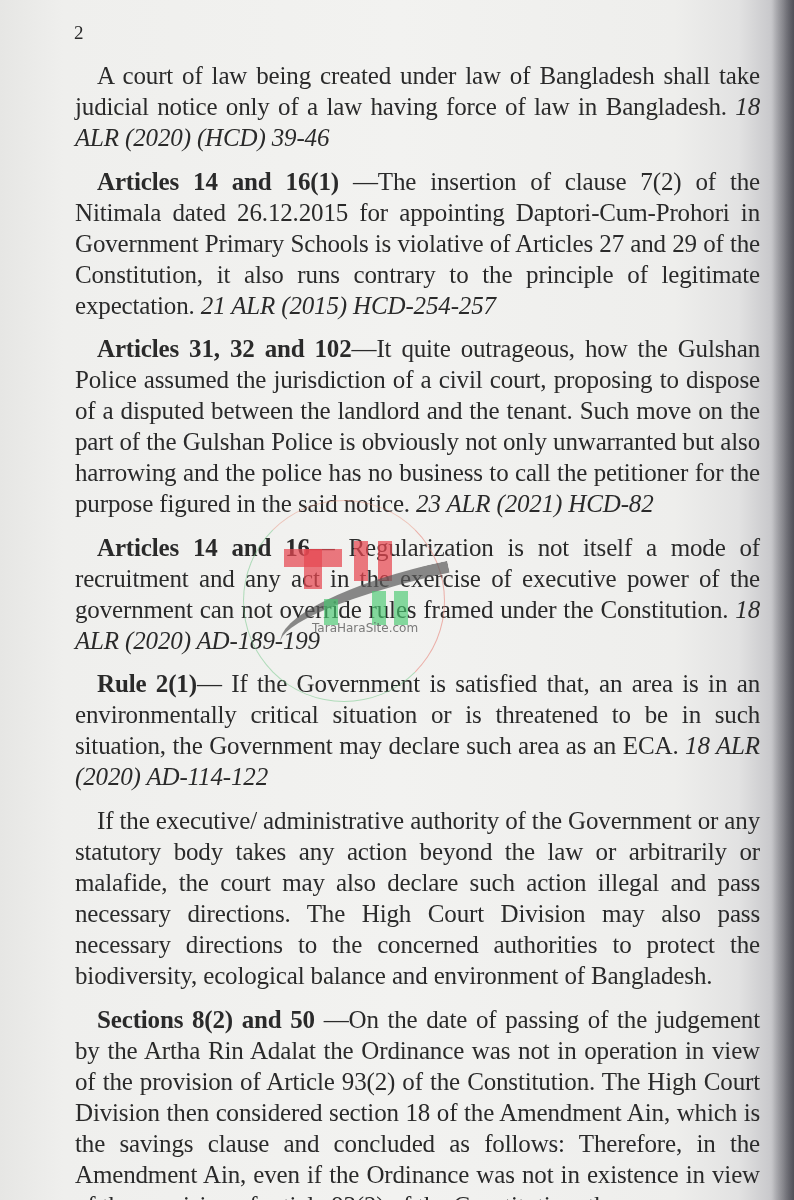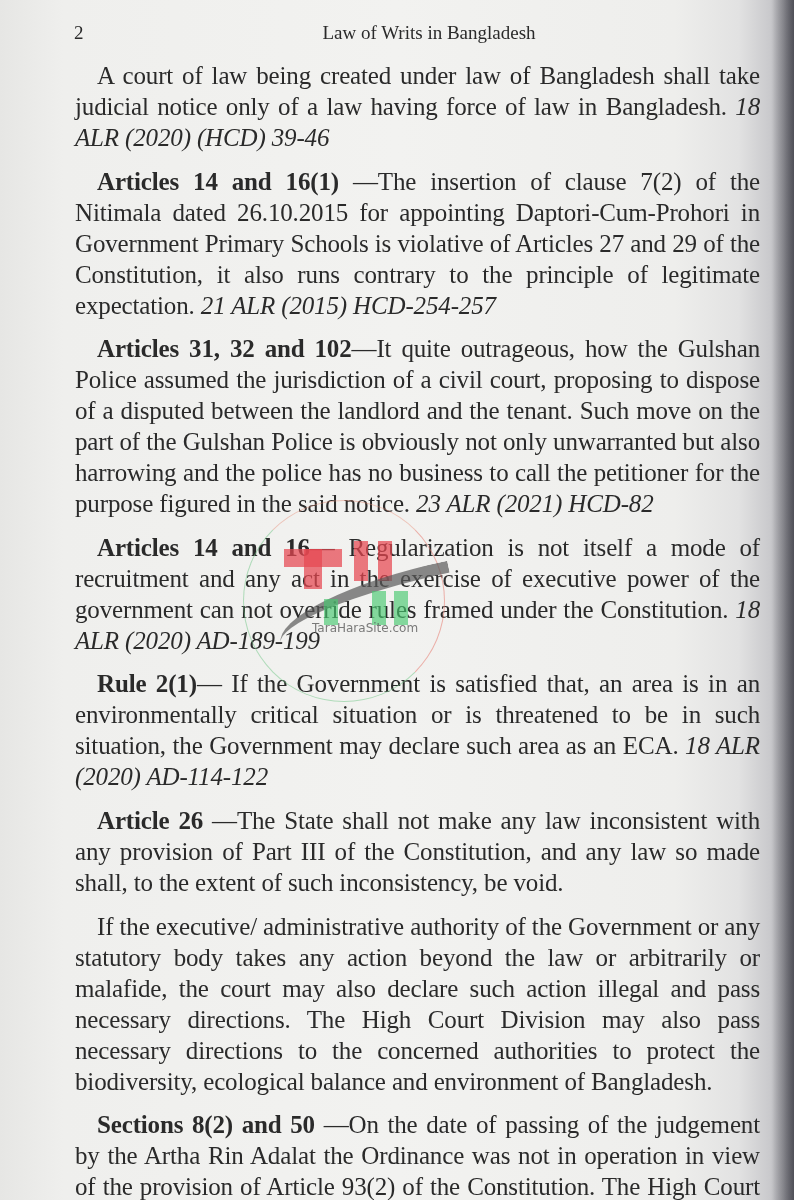--- a/index.html
+++ b/index.html
@@ -114,48 +114,44 @@
       background: linear-gradient(90deg, rgba(0,0,0,0) 0%, rgba(40,40,50,0.25) 50%, rgba(30,30,40,0.55) 100%);
     }
   </style>
 </head>
 <body>
 
 <div class="page">
 
   <div class="running-head">
     <span class="page-number">2</span>
-    <span class="book-title">Law of Writs in Bangladesh</span>
   </div>
 
   <div class="body-text">
 
     <p class="para">
       <span>A court of law being created under law of Bangladesh shall take judicial notice only of a law having force of law in Bangladesh. </span><span class="cite">18 ALR (2020) (HCD) 39-46</span>
     </p>
 
     <p class="para">
-      <span class="heading">Articles 14 and 16(1)</span><span> —The insertion of clause 7(2) of the Nitimala dated 26.10.2015 for appointing Daptori-Cum-Prohori in Government Primary Schools is violative of Articles 27 and 29 of the Constitution, it also runs contrary to the principle of legitimate expectation. </span><span class="cite">21 ALR (2015) HCD-254-257</span>
+      <span class="heading">Articles 14 and 16(1)</span><span> —The insertion of clause 7(2) of the Nitimala dated 26.12.2015 for appointing Daptori-Cum-Prohori in Government Primary Schools is violative of Articles 27 and 29 of the Constitution, it also runs contrary to the principle of legitimate expectation. </span><span class="cite">21 ALR (2015) HCD-254-257</span>
     </p>
 
     <p class="para">
       <span class="heading">Articles 31, 32 and 102</span><span>—It quite outrageous, how the Gulshan Police assumed the jurisdiction of a civil court, proposing to dispose of a disputed between the landlord and the tenant. Such move on the part of the Gulshan Police is obviously not only unwarranted but also harrowing and the police has no business to call the petitioner for the purpose figured in the said notice. </span><span class="cite">23 ALR (2021) HCD-82</span>
     </p>
 
     <p class="para">
       <span class="heading">Articles 14 and 16</span><span>— Regularization is not itself a mode of recruitment and any act in the exercise of executive power of the government can not override rules framed under the Constitution. </span><span class="cite">18 ALR (2020) AD-189-199</span>
     </p>
 
     <p class="para">
       <span class="heading">Rule 2(1)</span><span>— If the Government is satisfied that, an area is in an environmentally critical situation or is threatened to be in such situation, the Government may declare such area as an ECA. </span><span class="cite">18 ALR (2020) AD-114-122</span>
     </p>
 
-    <p class="para">
-      <span class="heading">Article 26</span><span> —The State shall not make any law inconsistent with any provision of Part III of the Constitution, and any law so made shall, to the extent of such inconsistency, be void.</span>
-    </p>
 
     <p class="para">
       <span>If the executive/ administrative authority of the Government or any statutory body takes any action beyond the law or arbitrarily or malafide, the court may also declare such action illegal and pass necessary directions. The High Court Division may also pass necessary directions to the concerned authorities to protect the biodiversity, ecological balance and environment of Bangladesh.</span>
     </p>
 
 
     <p class="para">
       <span class="heading">Sections 8(2) and 50</span><span> —On the date of passing of the judgement by the Artha Rin Adalat the Ordinance was not in operation in view of the provision of Article 93(2) of the Constitution. The High Court Division then considered section 18 of the Amendment Ain, which is the savings clause and concluded as follows: Therefore, in the Amendment Ain, even if the Ordinance was not in existence in view of the provision of article 93(2) of the Constitution, the</span>
     </p>
 

